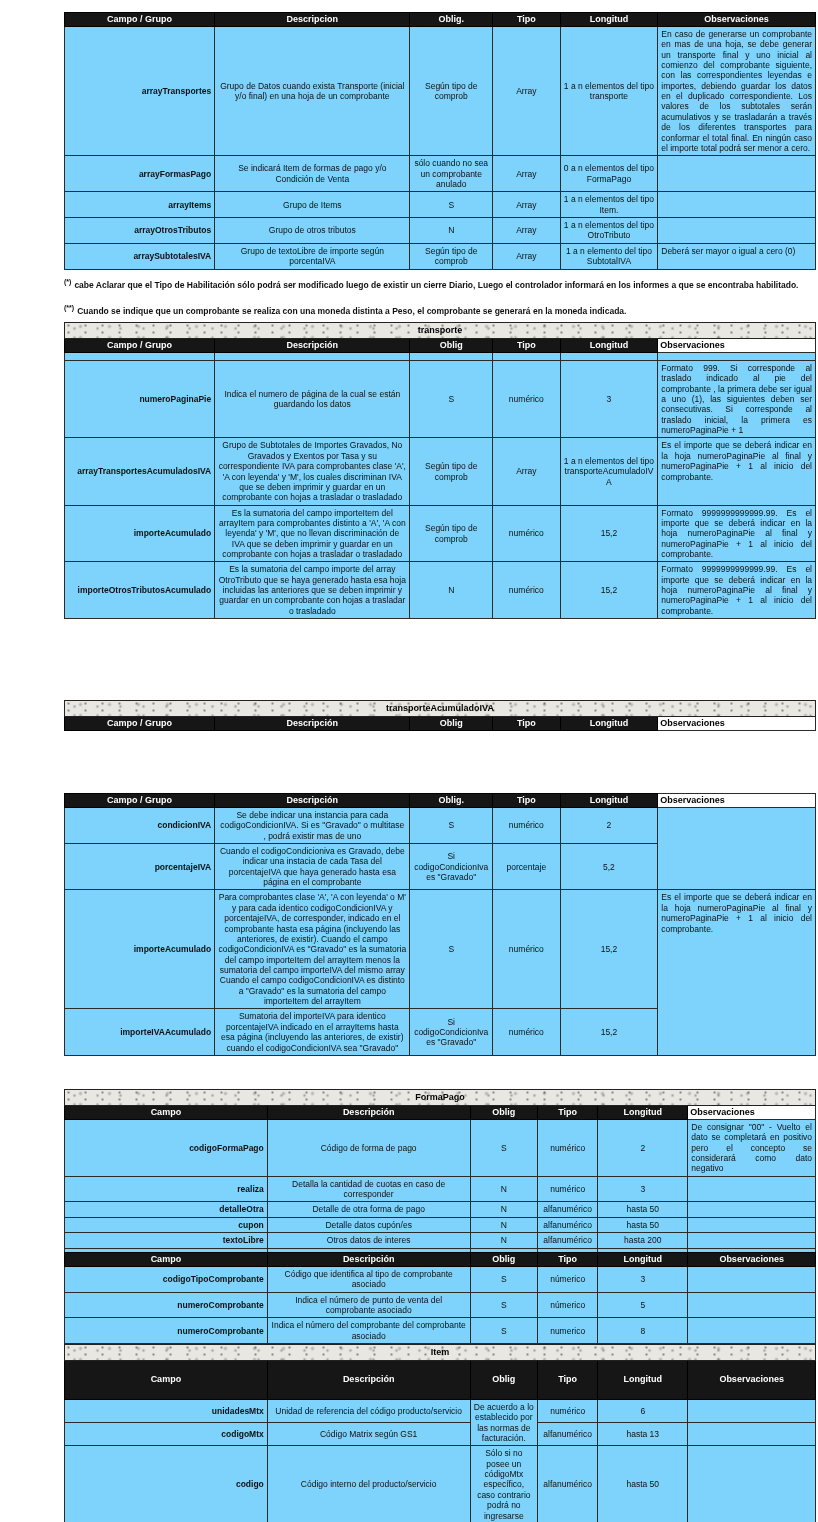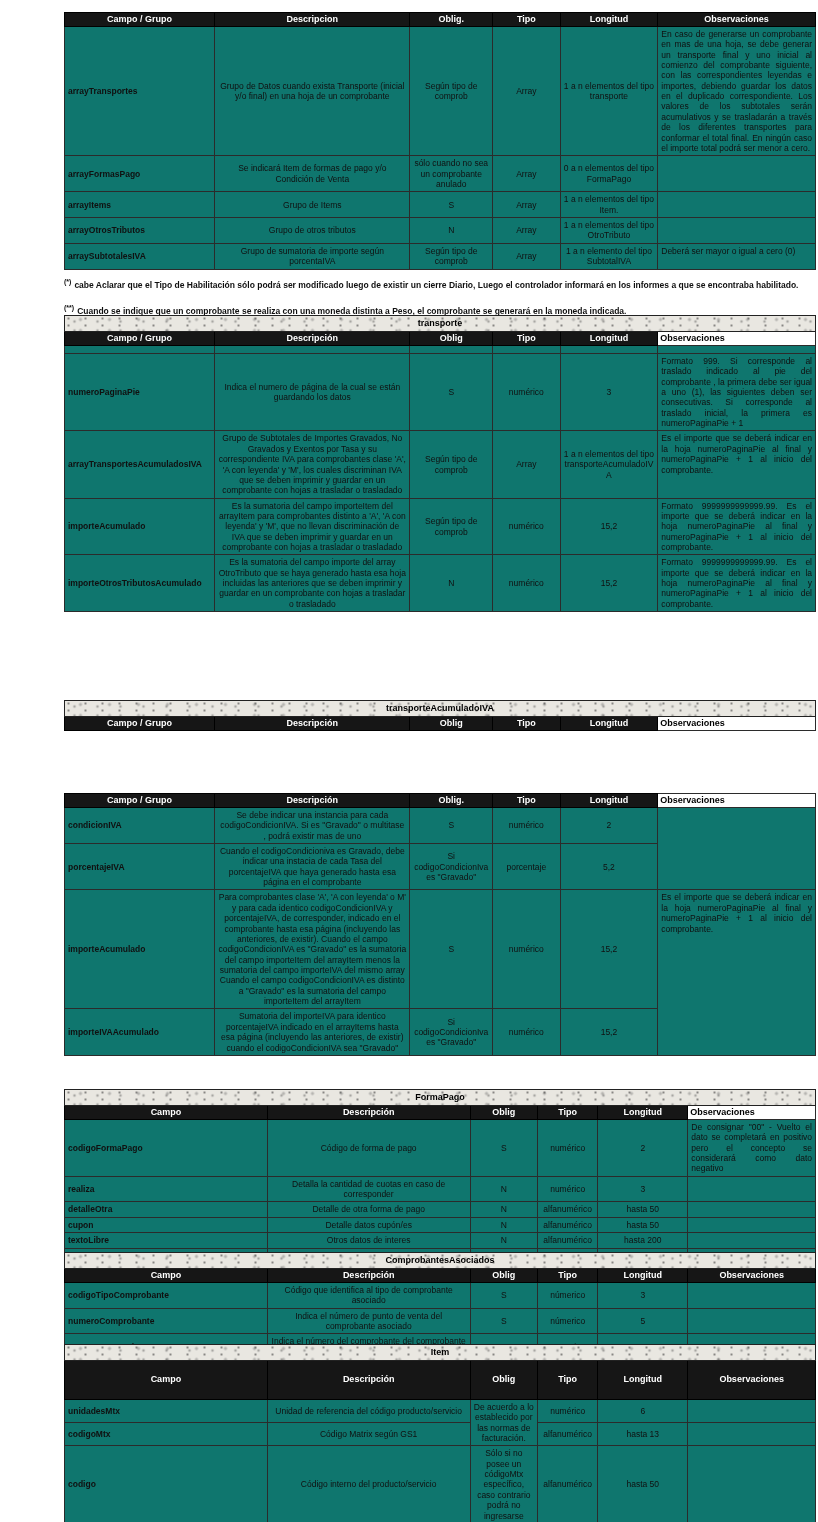--- a/index.html
+++ b/index.html
@@ -1,42 +1,42 @@
 <!DOCTYPE html>
 <html><head>
 <meta charset="utf-8">
 <style>
   html,body { margin:0; padding:0; background:#ffffff; }
   .doc {
     position:relative; width:818px; height:1522px; background:#ffffff;
     font-family:"Liberation Sans", sans-serif; color:#111; overflow:hidden;
   }
   .block { position:absolute; left:64px; width:752px; }
-  table { border-collapse:collapse; width:100%; table-layout:fixed; background:#0f766e; }
+  table { border-collapse:collapse; width:100%; table-layout:fixed; background:#7dd3fc; }
   td, th {
     border:1px solid #2b2b2b; padding:2px 3px; font-size:8.5px; line-height:1.22;
     color:#101010; word-wrap:break-word; vertical-align:middle;
   }
   th.hdr {
     background:#161616; color:#ffffff; font-weight:bold; font-size:9px;
     padding:1px 2px; text-align:center; border-color:#000;
   }
   th.hdr.light { background:#ffffff; color:#000000; text-align:left; border-color:#2b2b2b; }
   th.hdr.tall { height:36px; }
   th.band {
     background-color:#e9e7e1;
     background-image:
       radial-gradient(circle at 3px 2px, rgba(40,40,40,.50) 1px, transparent 1.5px),
       radial-gradient(circle at 9px 5px, rgba(70,70,70,.40) 1px, transparent 1.7px),
       radial-gradient(circle at 15px 3px, rgba(90,90,90,.35) 1.2px, transparent 2px);
     background-size:17px 7px, 23px 9px, 29px 11px;
     color:#000; font-weight:bold; font-size:9px; text-align:center; padding:2px 1px;
     border:1px solid #222;
   }
-  td.campo { font-weight:bold; text-align:left; }
+  td.campo { font-weight:bold; text-align:right; }
   td.mid   { text-align:center; }
   td.obs   { text-align:justify; vertical-align:top; }
   tr.spacer td { height:7px; padding:0; }
   .note { font-size:8.5px; font-weight:bold; color:#101010; }
   .note .note-marker { font-size:7px; vertical-align:super; margin-right:3px; }
 </style>
 </head>
 <body>
 
 <div class="doc">
@@ -88,36 +88,36 @@
           <tr>
             <td class="campo">arrayOtrosTributos</td>
             <td class="mid">Grupo de otros tributos</td>
             <td class="mid">N</td>
             <td class="mid">Array</td>
             <td class="mid">1 a n elementos del tipo OtroTributo</td>
             <td class="obs"></td>
           </tr>
           <tr>
             <td class="campo">arraySubtotalesIVA</td>
-            <td class="mid">Grupo de sumatoria de importe según porcentaIVA</td>
+            <td class="mid">Grupo de textoLibre de importe según porcentaIVA</td>
             <td class="mid">Según tipo de comprob</td>
             <td class="mid">Array</td>
             <td class="mid">1 a n elemento del tipo SubtotalIVA</td>
             <td class="obs">Deberá ser mayor o igual a cero (0)</td>
           </tr>
         </tbody>
       </table>
     </div>
   <div class="block" style="top:278px">
       <div class="note"><span class="note-marker">(*)</span><span>cabe Aclarar que el Tipo de Habilitación sólo podrá ser modificado luego de existir un cierre Diario, Luego el controlador informará en los informes a que se encontraba habilitado.</span></div>
     </div>
   <div class="block" style="top:304px">
       <div class="note"><span class="note-marker">(**)</span><span>Cuando se indique que un comprobante se realiza con una moneda distinta a Peso, el comprobante se generará en la moneda indicada.</span></div>
     </div>
-  <div class="block" style="top:315px">
+  <div class="block" style="top:322px">
       <table>
         <colgroup>
           <col style="width: 20%;">
           <col style="width: 26%;">
           <col style="width: 11%;">
           <col style="width: 9%;">
           <col style="width: 13%;">
           <col style="width: 21%;">
         </colgroup>
         <thead>
@@ -336,23 +336,20 @@
       <table>
         <colgroup>
           <col style="width: 27%;">
           <col style="width: 27%;">
           <col style="width: 9%;">
           <col style="width: 8%;">
           <col style="width: 12%;">
           <col style="width: 17%;">
         </colgroup>
         <thead>
-          <tr>
-            <th class="band" colspan="6">ComprobantesAsociados</th>
-          </tr>
           <tr>
             <th class="hdr">Campo</th>
             <th class="hdr">Descripción</th>
             <th class="hdr">Oblig</th>
             <th class="hdr">Tipo</th>
             <th class="hdr">Longitud</th>
             <th class="hdr">Observaciones</th>
           </tr>
         </thead>
         <tbody>

